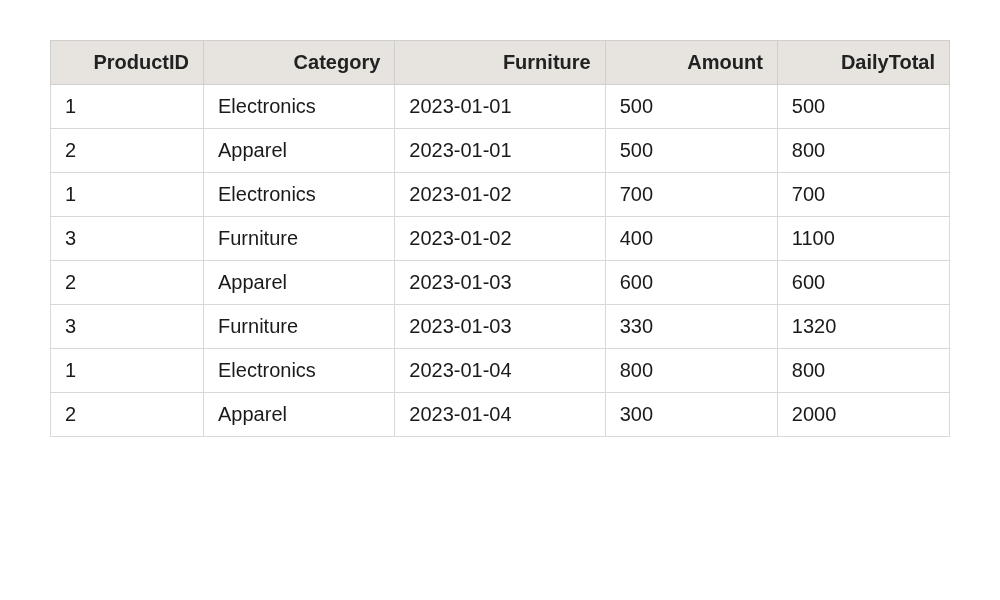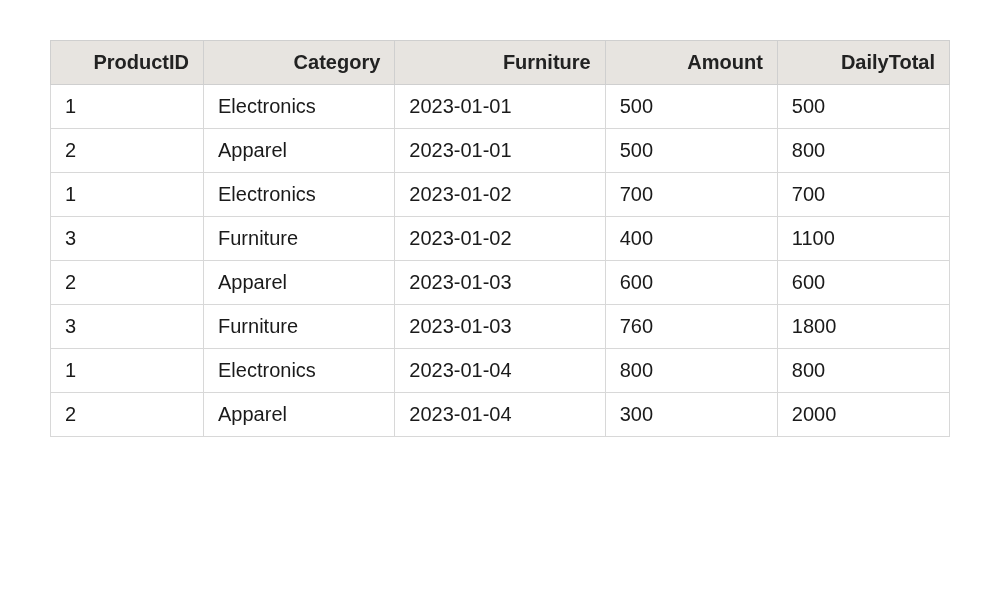--- a/index.html
+++ b/index.html
@@ -89,22 +89,22 @@
       <td>2</td>
       <td>Apparel</td>
       <td>2023-01-03</td>
       <td>600</td>
       <td>600</td>
     </tr>
     <tr>
       <td>3</td>
       <td>Furniture</td>
       <td>2023-01-03</td>
-      <td>760</td>
-      <td>1800</td>
+      <td>330</td>
+      <td>1320</td>
     </tr>
     <tr>
       <td>1</td>
       <td>Electronics</td>
       <td>2023-01-04</td>
       <td>800</td>
       <td>800</td>
     </tr>
     <tr>
       <td>2</td>

